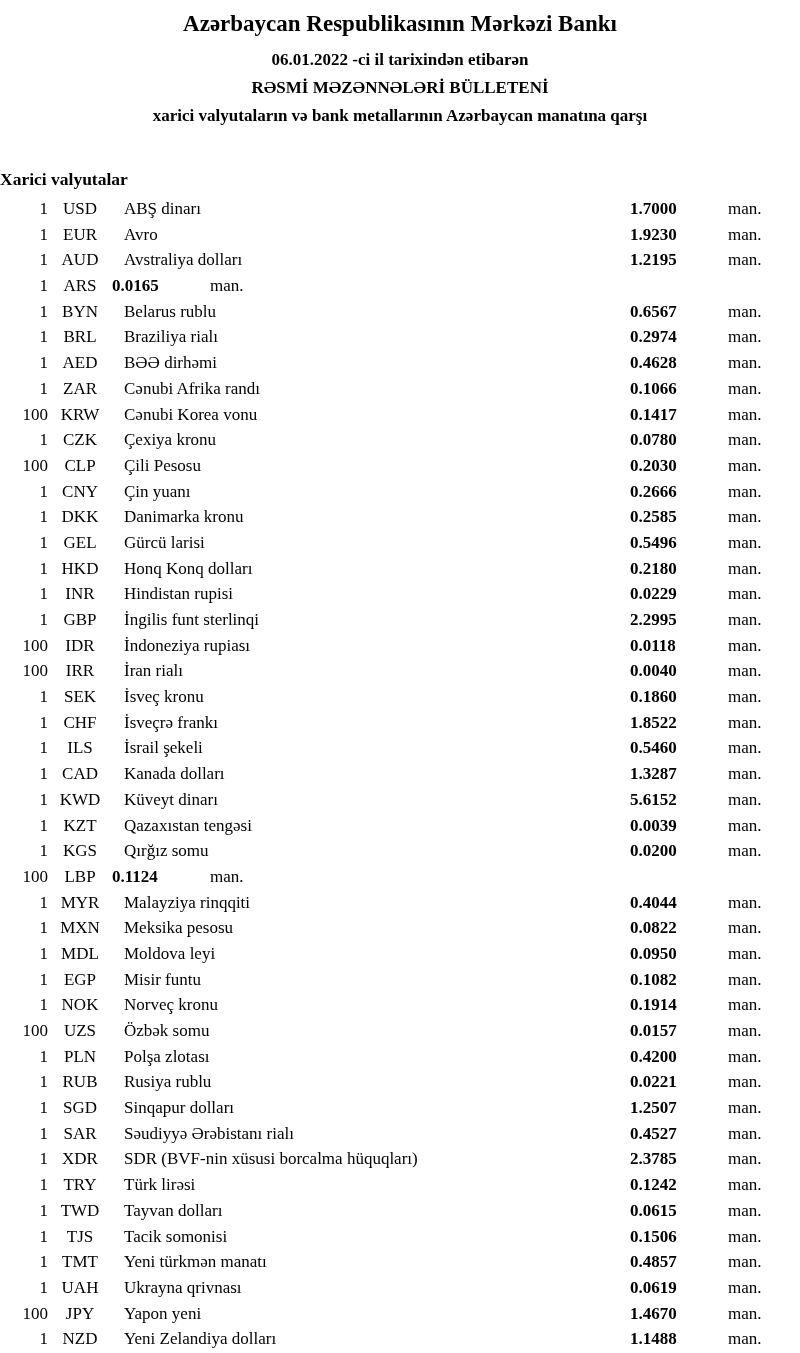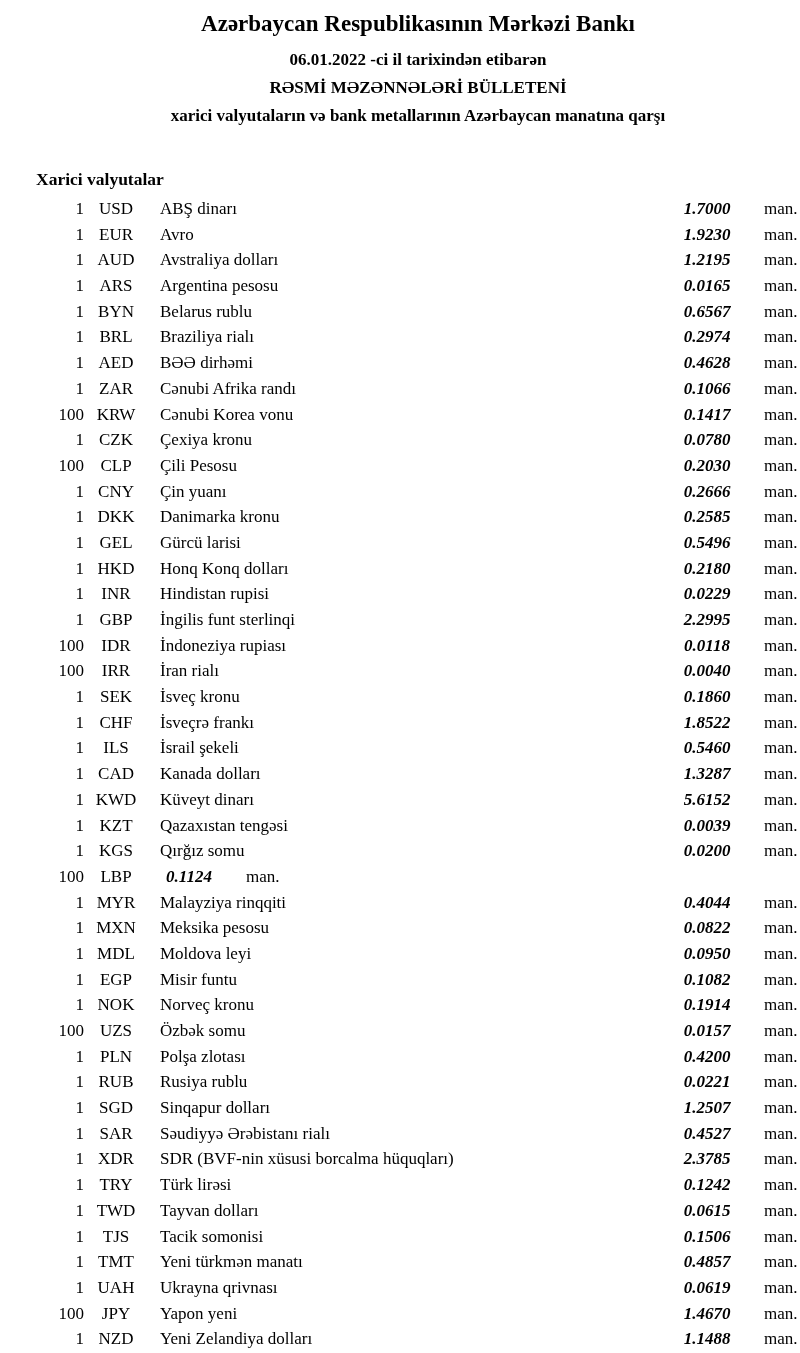--- a/index.html
+++ b/index.html
@@ -11,21 +11,20 @@
     width: 800px;
     height: 1353px;
     overflow: hidden;
     font-family: "Liberation Serif", "DejaVu Serif", serif;
     color: #000000;
   }
   .page {
     width: 800px;
     height: 1353px;
     box-sizing: border-box;
-    padding-left: 36px;
   }
   
   .doc-header {
     padding-top: 8px;
     text-align: center;
   }
   .doc-title {
     font-size: 23px;
     font-weight: bold;
     line-height: 32px;
@@ -70,23 +69,22 @@
     flex: none;
   }
   .name {
     flex: 1 1 auto;
     padding-left: 12px;
     text-align: left;
     overflow: hidden;
   }
   .rate {
     width: 82px;
-    text-align: center;
+    text-align: left;
     font-weight: bold;
-    font-style: italic;
     flex: none;
   }
   .unit {
     width: 44px;
     margin-left: 16px;
     text-align: left;
     flex: none;
   }
 </style>
 </head>
@@ -121,21 +119,20 @@
       <div class="row">
         <span class="qty">1</span>
         <span class="code">AUD</span>
         <span class="name">Avstraliya dolları</span>
         <span class="rate">1.2195</span>
         <span class="unit">man.</span>
       </div>
       <div class="row">
         <span class="qty">1</span>
         <span class="code">ARS</span>
-        <span class="name">Argentina pesosu</span>
         <span class="rate">0.0165</span>
         <span class="unit">man.</span>
       </div>
       <div class="row">
         <span class="qty">1</span>
         <span class="code">BYN</span>
         <span class="name">Belarus rublu</span>
         <span class="rate">0.6567</span>
         <span class="unit">man.</span>
       </div>

